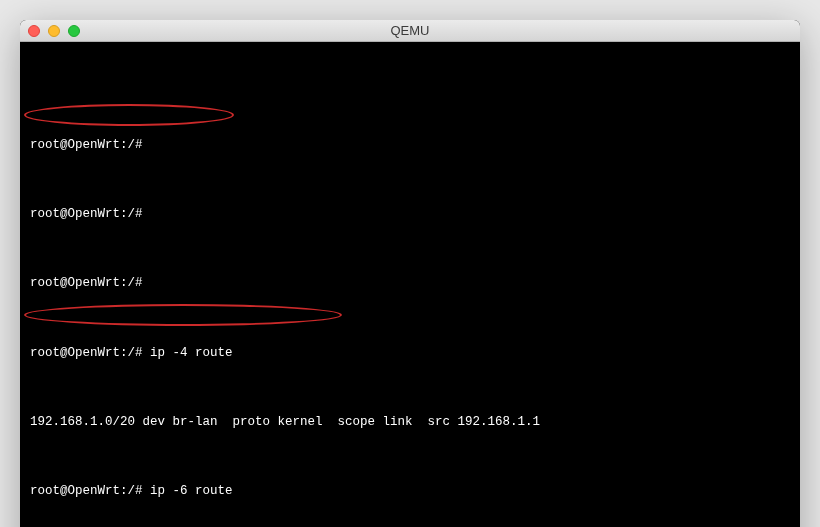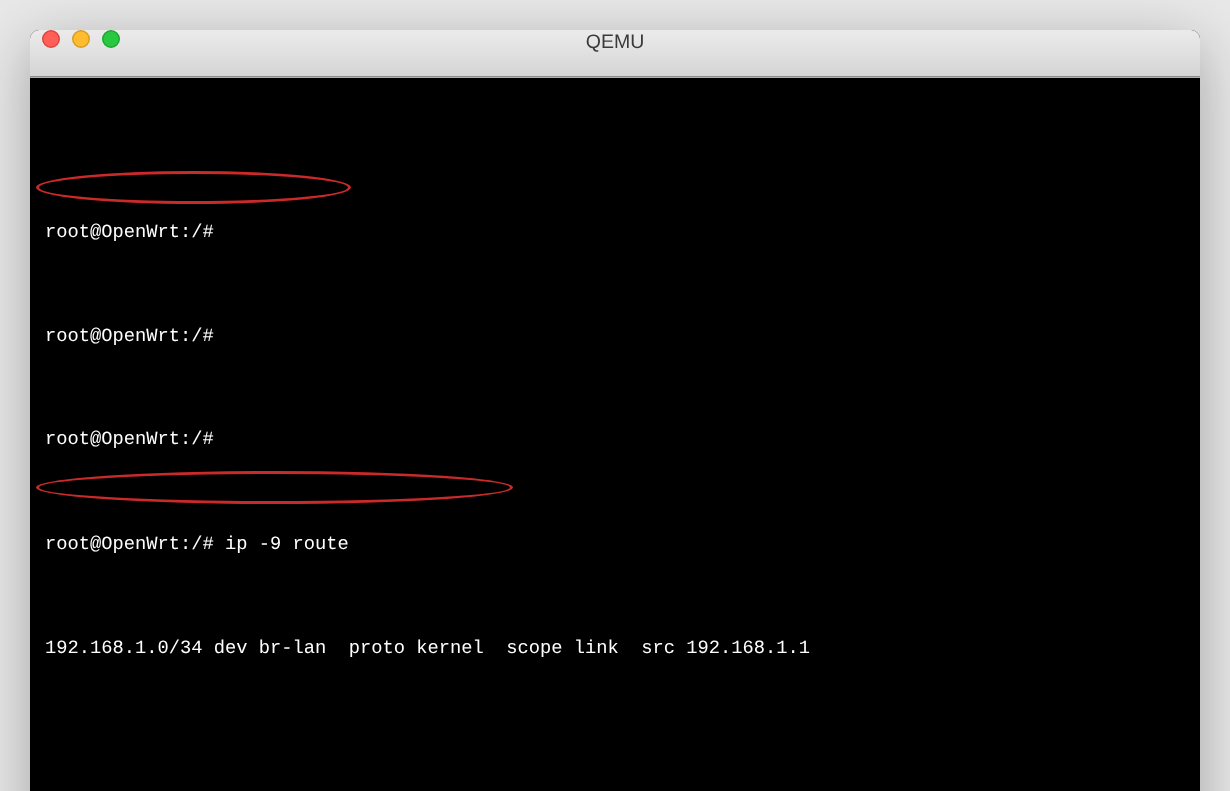--- a/index.html
+++ b/index.html
@@ -12,24 +12,25 @@
       align-items: flex-start;
     }
     .window {
       width: 780px;
       background: #000;
       border-radius: 6px;
       box-shadow: 0 10px 40px rgba(0,0,0,0.3);
       overflow: hidden;
     }
     .titlebar {
-      height: 32px;
+      height: 22px;
       background: linear-gradient(#ebebeb, #d5d5d5);
       border-bottom: 1px solid #b0b0b0;
       display: flex;
+      align-items: center;
       padding: 0 8px;
       position: relative;
     }
     .traffic-lights {
       display: flex;
       gap: 8px;
     }
     .traffic-light {
       width: 12px;
       height: 12px;
@@ -89,22 +90,23 @@
       <div class="traffic-light tl-max"></div>
     </div>
     <div class="title">QEMU</div>
   </div>
   <div class="terminal">
     <div class="highlight-oval hl1"></div>
     <div class="highlight-oval hl2"></div>
     <span class="line">root@OpenWrt:/#</span>
     <span class="line">root@OpenWrt:/#</span>
     <span class="line">root@OpenWrt:/#</span>
-    <span class="line">root@OpenWrt:/# ip -9 route</span>
-    <span class="line">192.168.1.0/34 dev br-lan  proto kernel  scope link  src 192.168.1.1</span>
+    <span class="line">root@OpenWrt:/# ip -4 route</span>
+    <span class="line">192.168.1.0/20 dev br-lan  proto kernel  scope link  src 192.168.1.1</span>
+    <span class="line">root@OpenWrt:/# ip -6 route</span>
     
     
     
     
     
     
     
     
     
     

